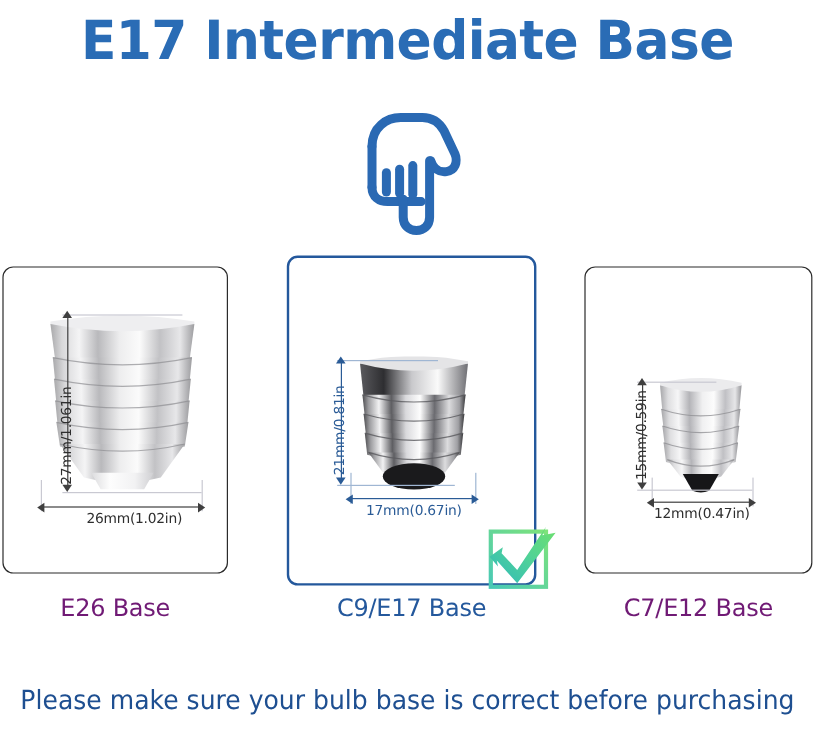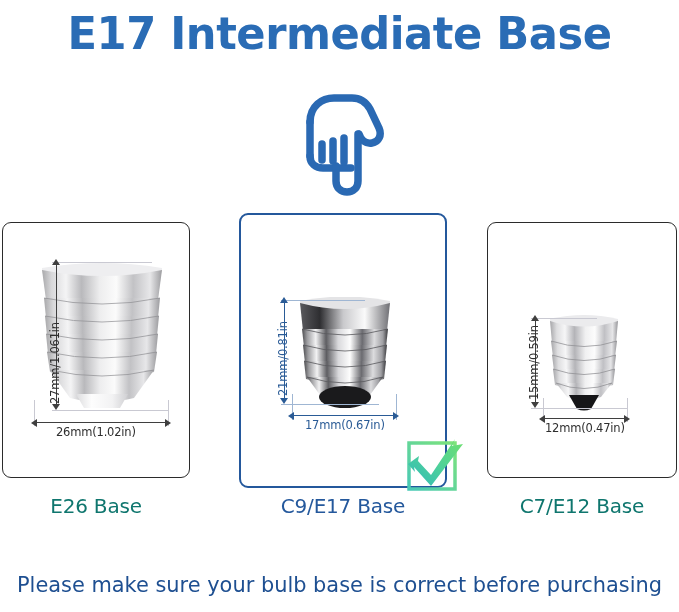--- a/index.html
+++ b/index.html
@@ -115,21 +115,21 @@
   }
 
   
   .base-caption {
     position: absolute;
     top: 492px;
     text-align: center;
     font-family: "DejaVu Sans", "Liberation Sans", sans-serif;
     font-size: 20px;
     line-height: 28px;
-    color: #0f766e;
+    color: #701a75;
     letter-spacing: -0.2px;
   }
   .base-caption.blue { color: #24589c; }
   #caption-e26 { left: 2px;   width: 188px; }
   #caption-e17 { left: 239px; width: 208px; }
   #caption-e12 { left: 487px; width: 190px; }
 
   
   #footer-note {
     position: absolute;
@@ -216,21 +216,21 @@
 <div class="dim-line" style="left:56px; top:264px; width:1px; height:144px;"></div>
 <div class="arrow arrow-up" style="left:52px; top:259px;"></div>
 <div class="arrow arrow-down" style="left:52px; top:404px;"></div>
 <div class="dim-label vert" style="left:48px; top:404px;">27mm/1.061in</div>
 
 <div class="dim-tick" style="left:34px; top:400px; width:1px; height:26px;"></div>
 <div class="dim-tick" style="left:168px; top:400px; width:1px; height:26px;"></div>
 <div class="dim-line" style="left:36px; top:422px; width:131px; height:1px;"></div>
 <div class="arrow arrow-left" style="left:31px; top:419px;"></div>
 <div class="arrow arrow-right" style="left:165px; top:419px;"></div>
-<div class="dim-label" style="left:56px; top:425px;">26mm(1.02in)</div>
+<div class="dim-label" style="left:72px; top:425px;">26mm(1.02in)</div>
 
 <div class="panel panel-highlight" id="panel-e17"></div>
 
 <div class="bulb" style="left:292px; top:297px;">
   <svg width="106" height="112" viewBox="0 0 106 112" xmlns="http://www.w3.org/2000/svg">
     <defs>
       <linearGradient id="mg17" x1="0" y1="0" x2="1" y2="0">
         <stop offset="0%" stop-color="#4d4d50"></stop>
         <stop offset="6%" stop-color="#9d9da0"></stop>
         <stop offset="16%" stop-color="#f2f2f3"></stop>

